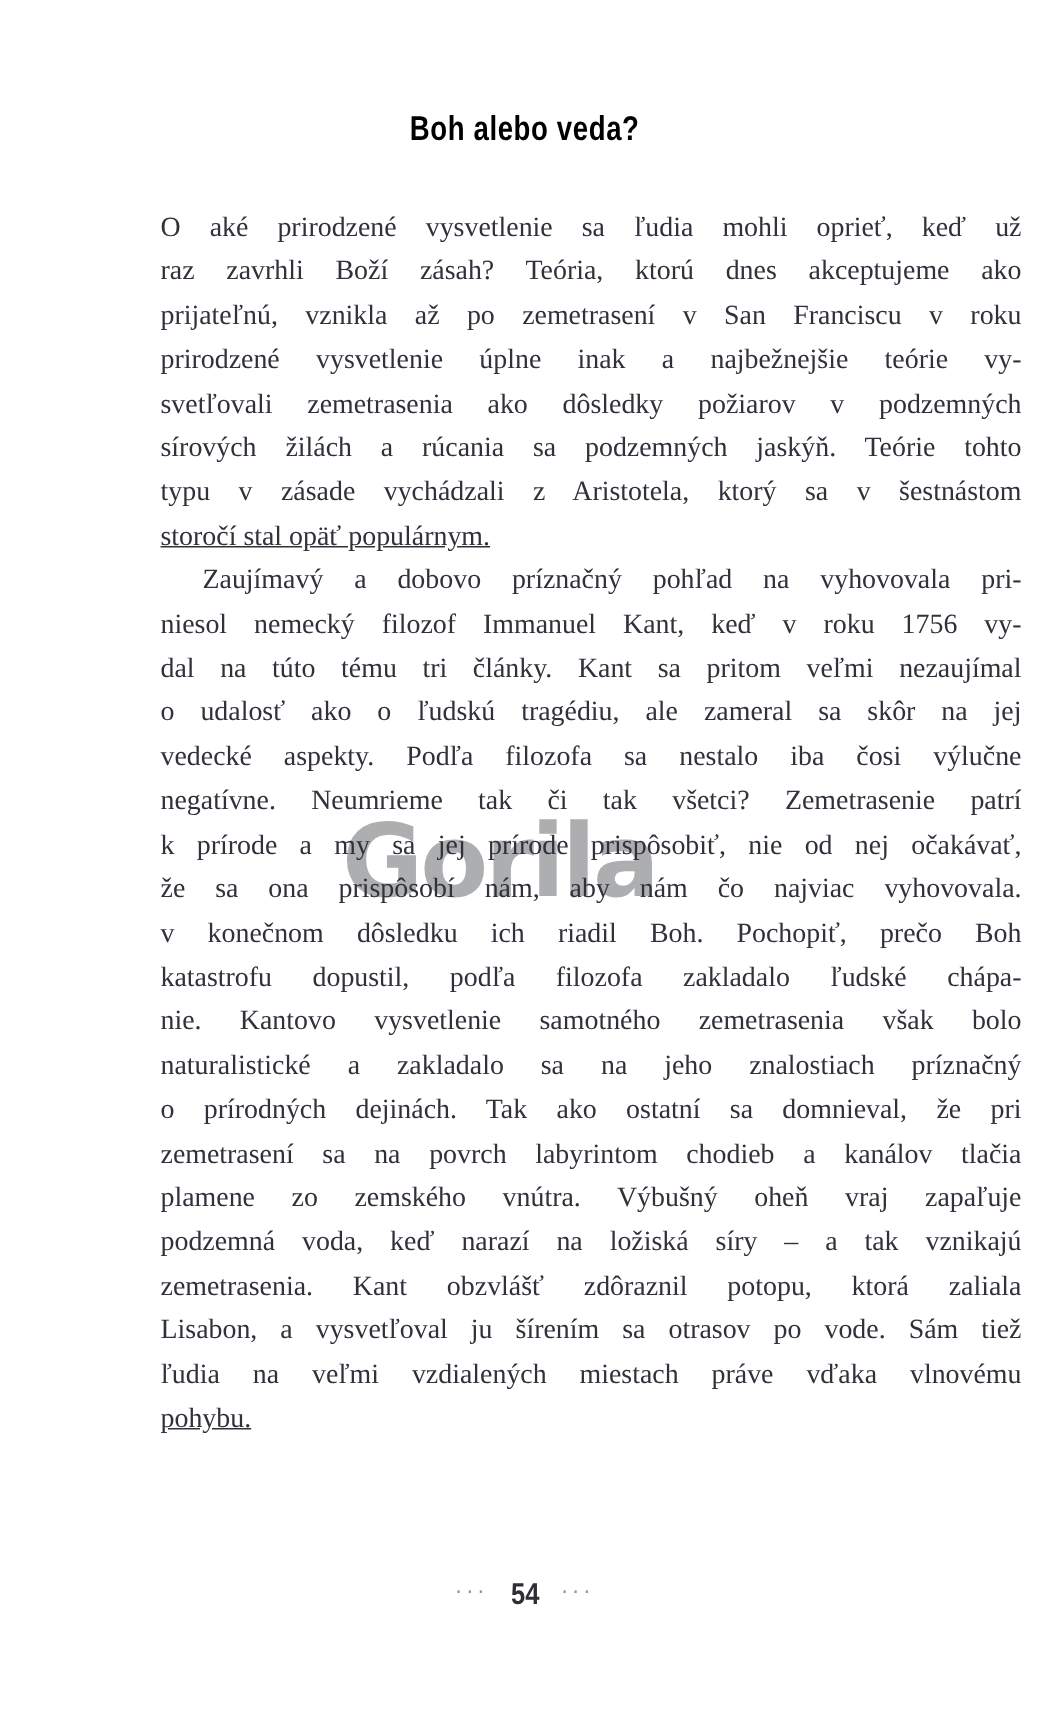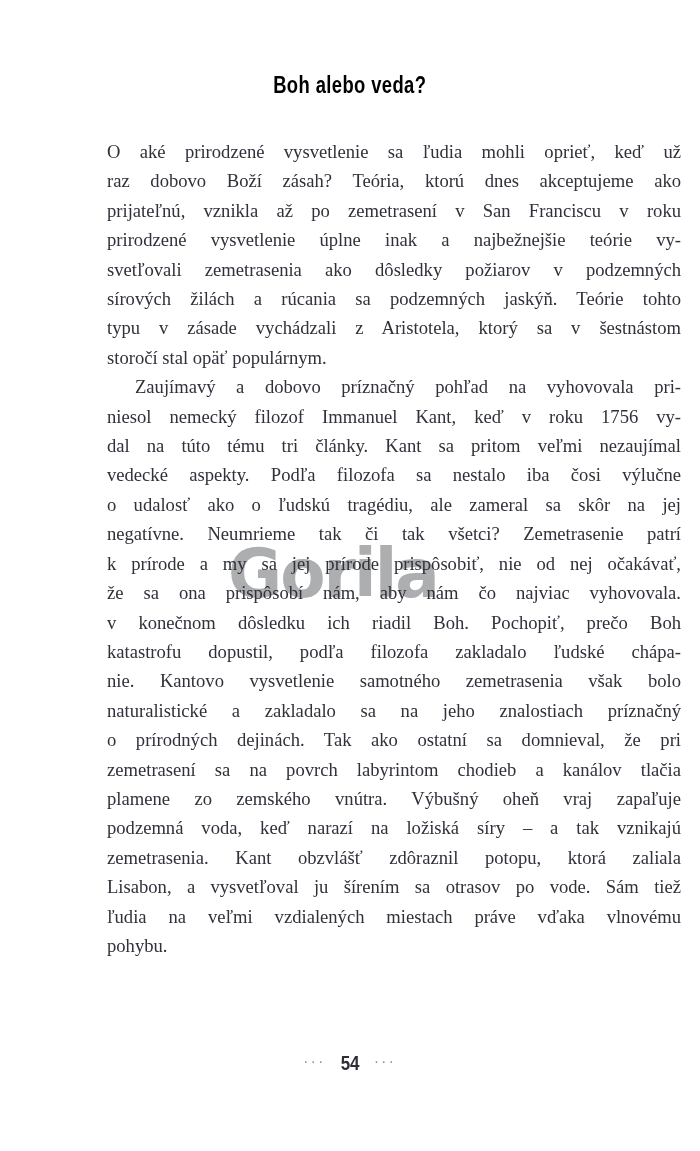--- a/index.html
+++ b/index.html
@@ -57,20 +57,21 @@
     line-height: 29.4px;
     margin-left: 44px;
   }
   .line {
     text-align: justify;
     text-align-last: justify;
     white-space: normal;
   }
   .line.last {
     text-align-last: left;
+    text-decoration: underline;
   }
   .line.indent {
     text-indent: 28px;
   }
   .footer {
     position: absolute;
     left: 0;
     top: 1052px;
     width: 700px;
     display: flex;
@@ -101,32 +102,32 @@
 <div class="page">
 
   <div class="page-title">
     <span class="condense">Boh alebo veda?</span>
   </div>
 
   <div class="watermark">Gorila</div>
 
   <div class="text-block">
       <div class="line">O aké prirodzené vysvetlenie sa ľudia mohli oprieť, keď už</div>
-      <div class="line">raz dobovo Boží zásah? Teória, ktorú dnes akceptujeme ako</div>
+      <div class="line">raz zavrhli Boží zásah? Teória, ktorú dnes akceptujeme ako</div>
       <div class="line">prijateľnú, vznikla až po zemetrasení v San Franciscu v roku</div>
       <div class="line">prirodzené vysvetlenie úplne inak a najbežnejšie teórie vy-</div>
       <div class="line">svetľovali zemetrasenia ako dôsledky požiarov v podzemných</div>
       <div class="line">sírových žilách a rúcania sa podzemných jaskýň. Teórie tohto</div>
       <div class="line">typu v zásade vychádzali z Aristotela, ktorý sa v šestnástom</div>
       <div class="line last">storočí stal opäť populárnym.</div>
       <div class="line indent">Zaujímavý a dobovo príznačný pohľad na vyhovovala pri-</div>
       <div class="line">niesol nemecký filozof Immanuel Kant, keď v roku 1756 vy-</div>
       <div class="line">dal na túto tému tri články. Kant sa pritom veľmi nezaujímal</div>
+      <div class="line">o udalosť ako o ľudskú tragédiu, ale zameral sa skôr na jej</div>
       <div class="line">vedecké aspekty. Podľa filozofa sa nestalo iba čosi výlučne</div>
-      <div class="line">o udalosť ako o ľudskú tragédiu, ale zameral sa skôr na jej</div>
       <div class="line">negatívne. Neumrieme tak či tak všetci? Zemetrasenie patrí</div>
       <div class="line">k prírode a my sa jej prírode prispôsobiť, nie od nej očakávať,</div>
       <div class="line">že sa ona prispôsobí nám, aby nám čo najviac vyhovovala.</div>
       <div class="line">v konečnom dôsledku ich riadil Boh. Pochopiť, prečo Boh</div>
       <div class="line">katastrofu dopustil, podľa filozofa zakladalo ľudské chápa-</div>
       <div class="line">nie. Kantovo vysvetlenie samotného zemetrasenia však bolo</div>
       <div class="line">naturalistické a zakladalo sa na jeho znalostiach príznačný</div>
       <div class="line">o prírodných dejinách. Tak ako ostatní sa domnieval, že pri</div>
       <div class="line">zemetrasení sa na povrch labyrintom chodieb a kanálov tlačia</div>
       <div class="line">plamene zo zemského vnútra. Výbušný oheň vraj zapaľuje</div>

